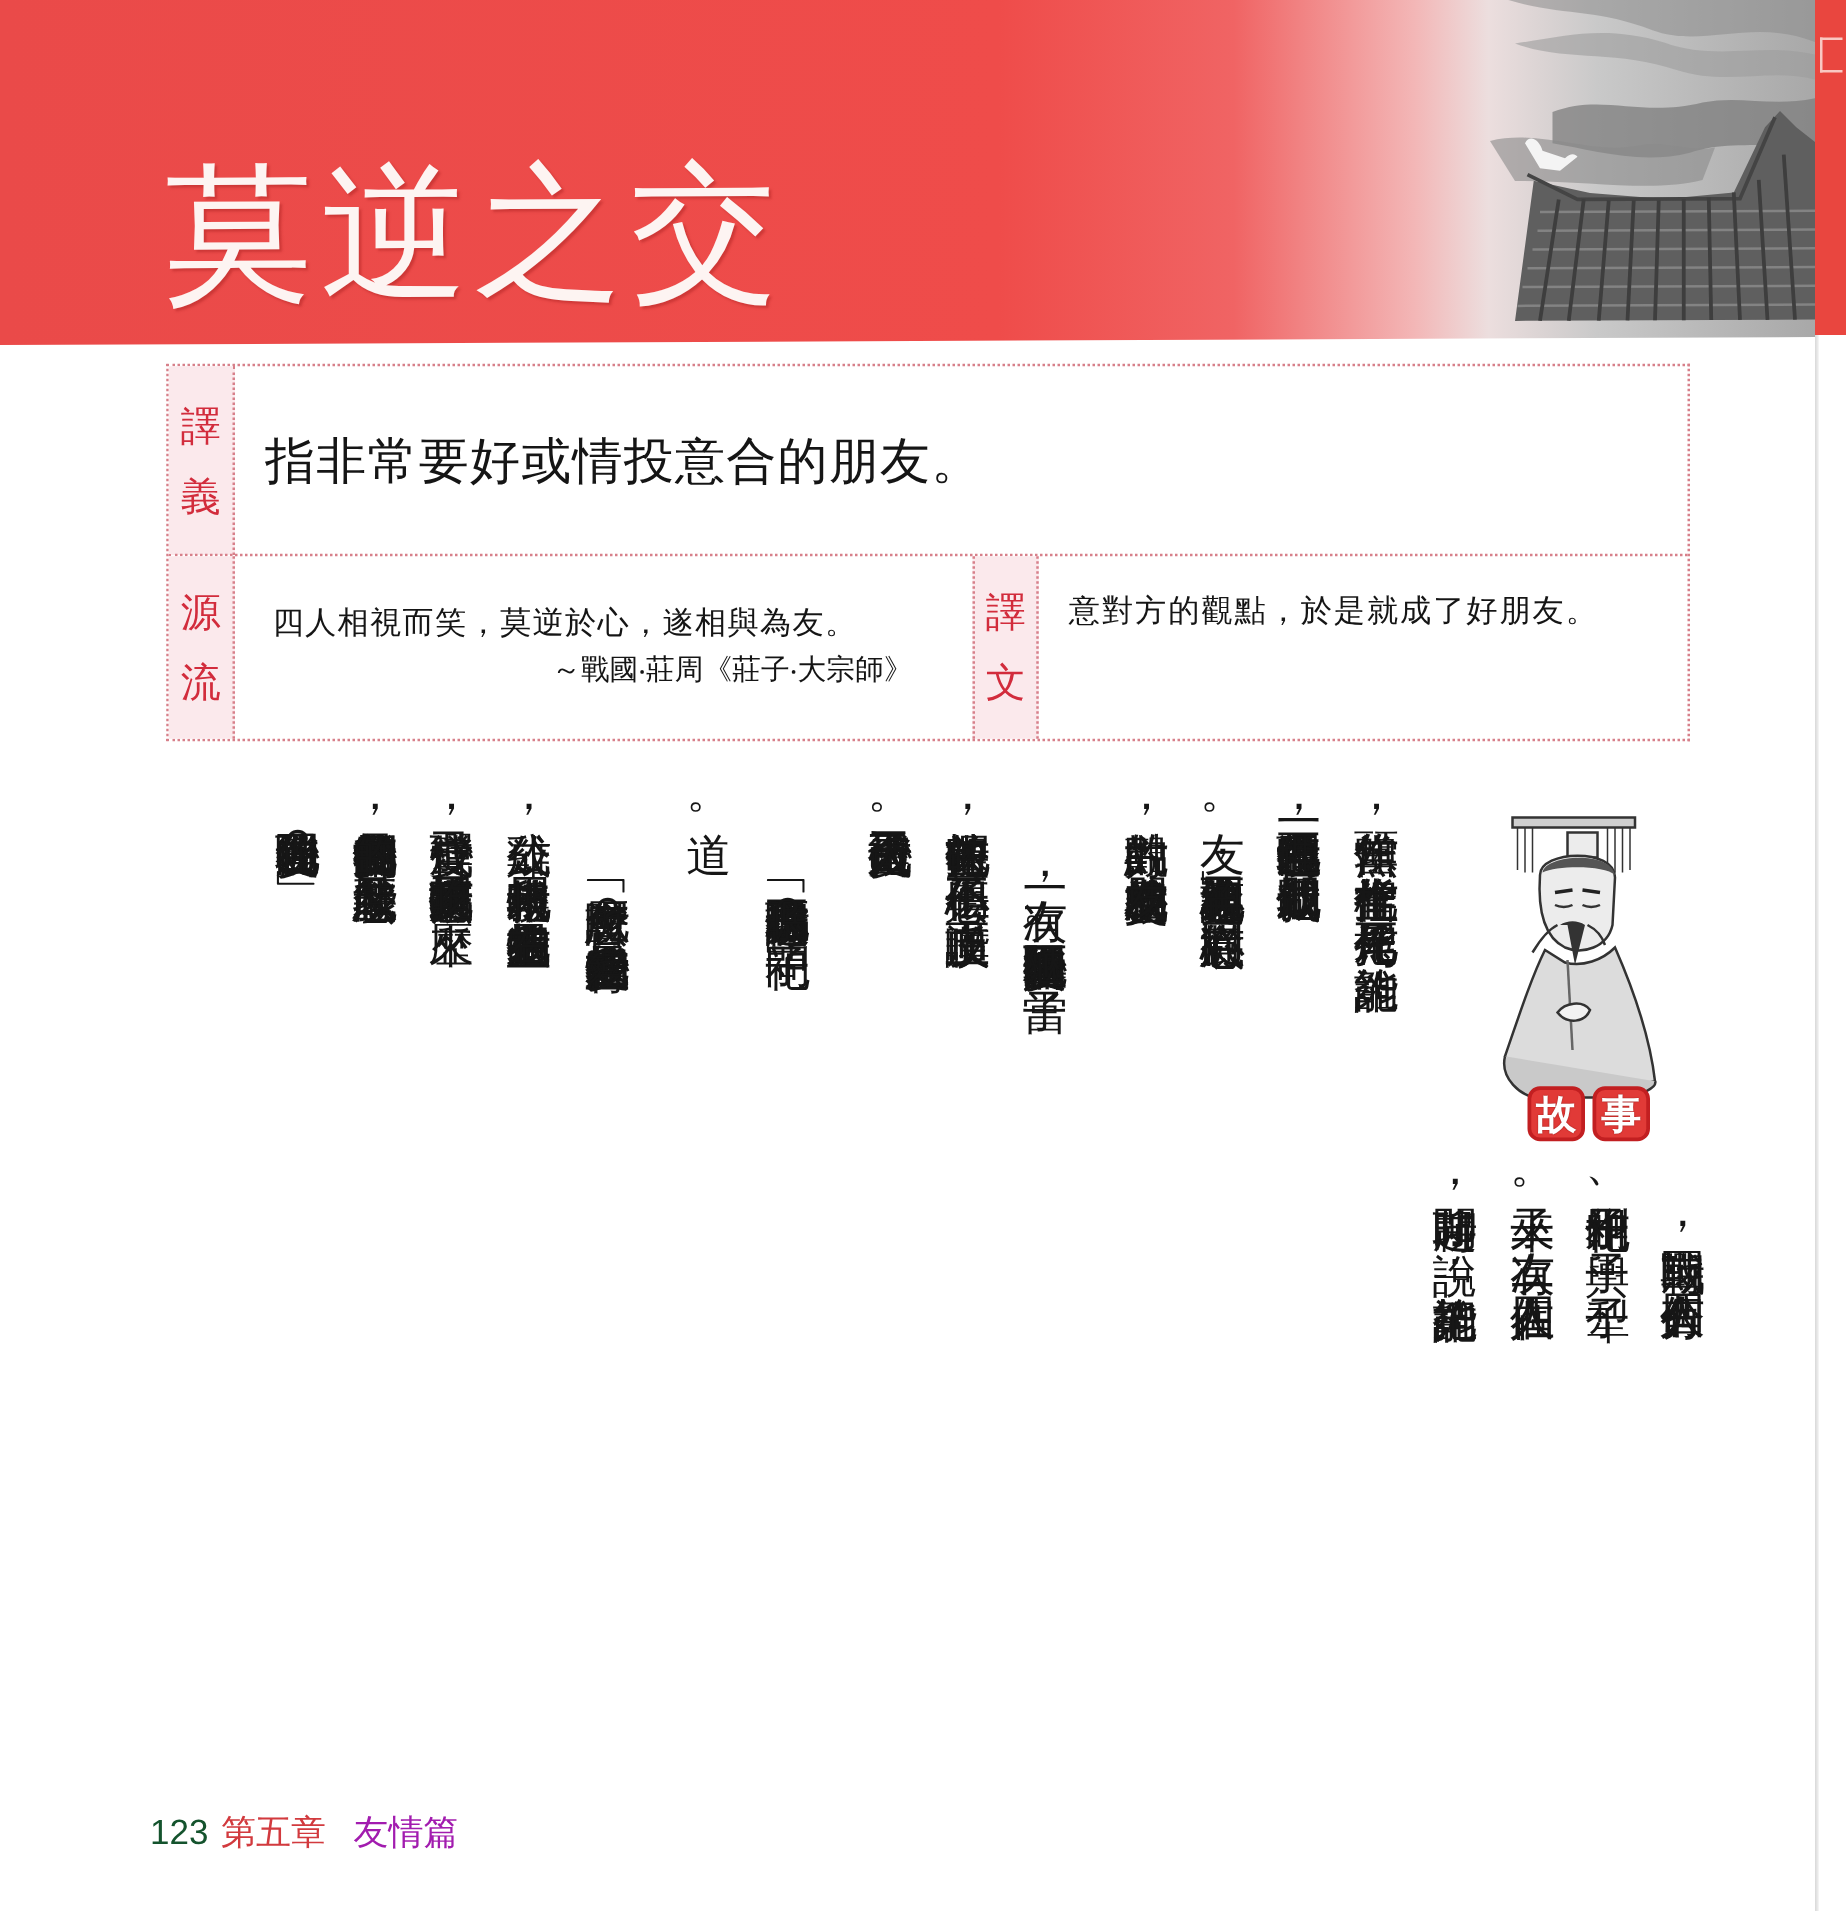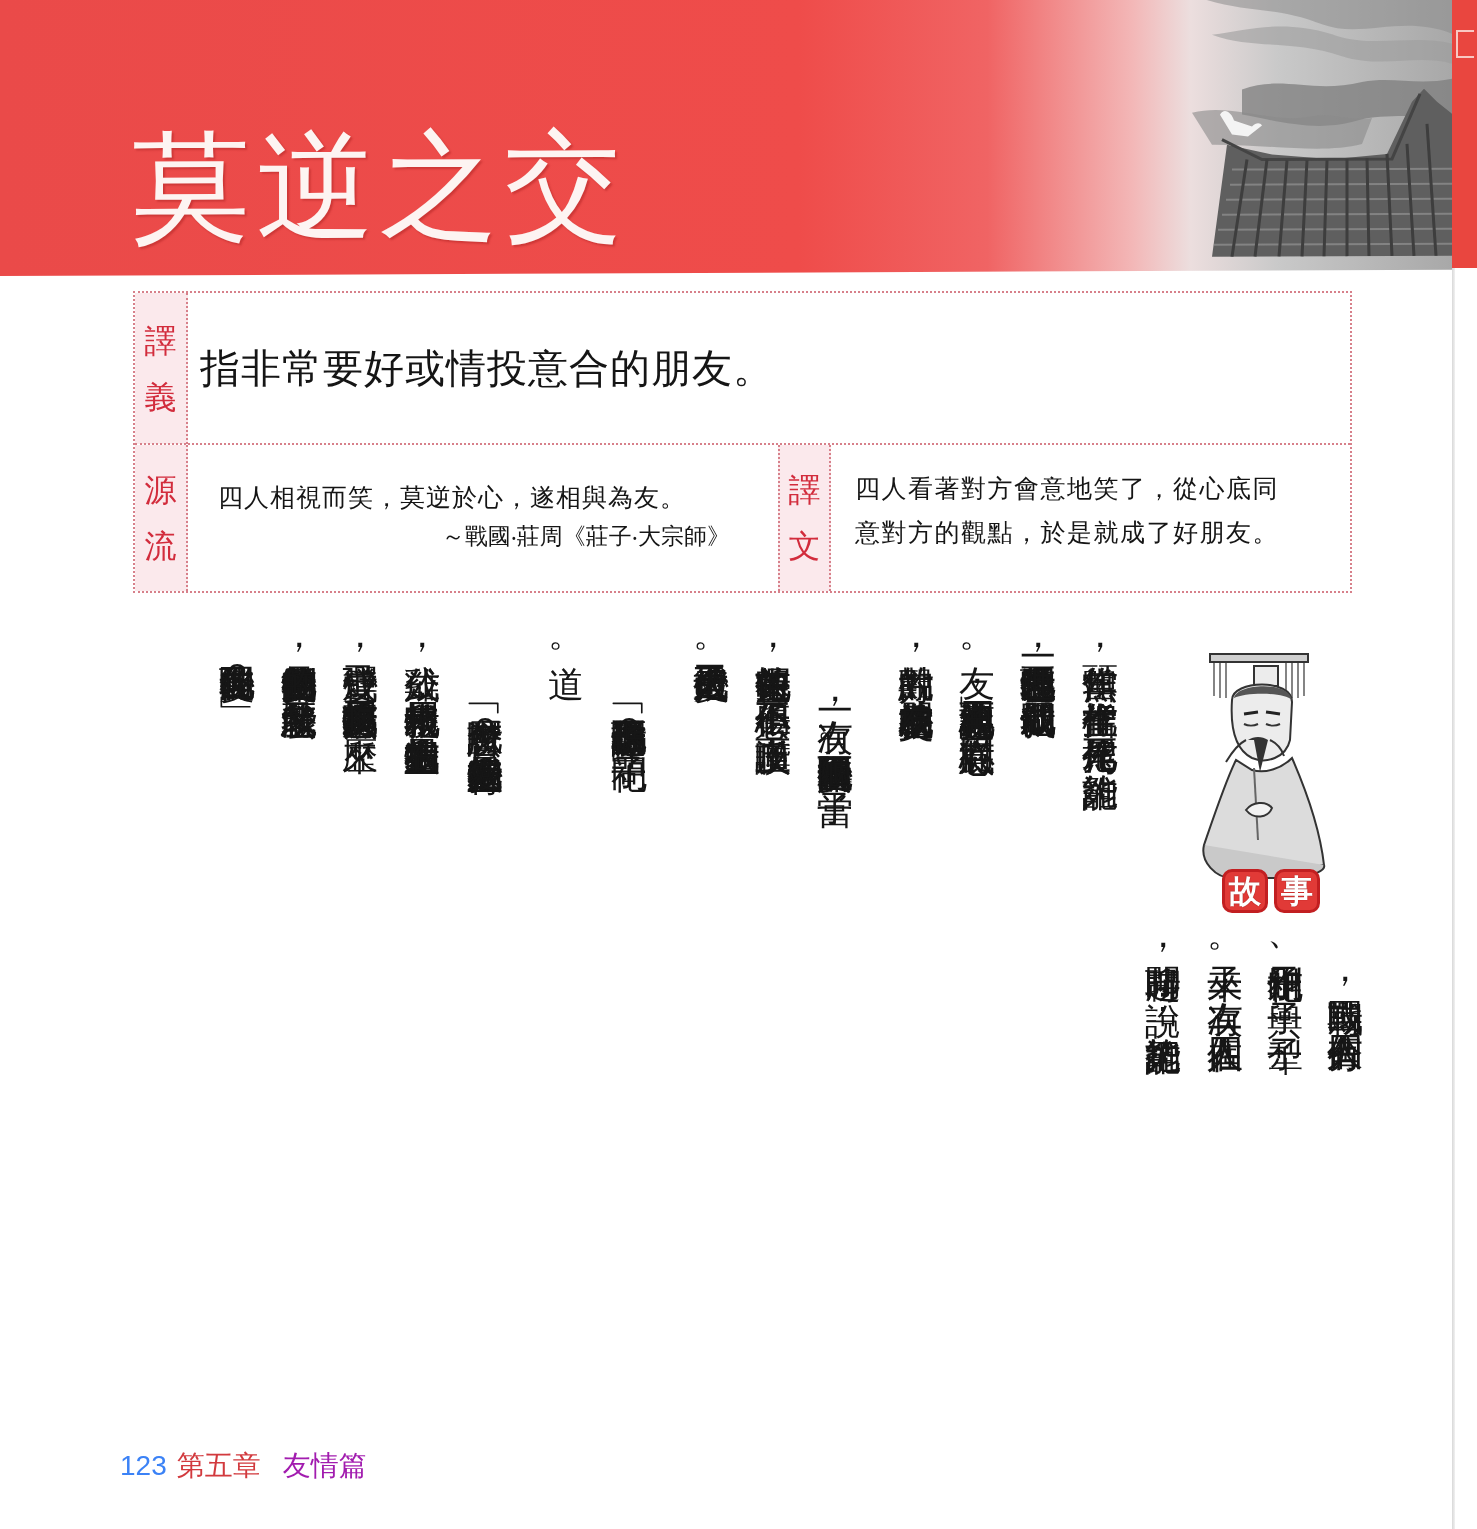--- a/index.html
+++ b/index.html
@@ -49,21 +49,21 @@
   .cell { position:absolute; box-sizing:border-box; }
   .label-cell {
     background:#fbe9ec;
     display:flex; flex-direction:column; align-items:center; justify-content:center;
     color:#d22c3c; font-size:32px; line-height:56px;
     font-family:"DejaVu Sans", sans-serif;
   }
   .label-cell span { display:block; }
   .row1-label { left:0; top:0; width:53px; height:151px; border-right:2px dotted #d7808a; }
   .row1-content { left:53px; top:0; width:1164px; height:151px;
-    display:flex; align-items:center; padding-left:12px;
+    display:flex; align-items:center; padding-left:24px;
     font-size:40px; letter-spacing:1px; color:#151515; }
   .row-sep { position:absolute; left:0; top:150px; width:1215px; height:0; border-top:2px dotted #d7808a; }
   .row2-label { left:0; top:152px; width:53px; height:146px; border-right:2px dotted #d7808a; }
   .row2-source { left:53px; top:152px; width:590px; height:146px;
     padding:34px 0 0 30px; font-family:"DejaVu Serif", serif; font-size:25px; color:#151515; }
   .source-line { white-space:nowrap; line-height:38px; letter-spacing:1px; }
   .source-cite { text-align:right; padding-right:48px; line-height:38px; white-space:nowrap; font-size:23px; }
   .row2-tlabel { left:643px; top:152px; width:53px; height:146px;
     border-left:2px dotted #d7808a; border-right:2px dotted #d7808a; }
   .row2-trans { left:696px; top:152px; width:519px; height:146px;
@@ -97,21 +97,21 @@
     box-sizing:border-box; line-height:1;
     text-shadow:0 0 1px #7a0000;
   }
 
   
   .footer {
     position:absolute; left:120px; top:1447px; height:36px;
     display:flex; align-items:baseline; gap:0;
     font-family:"Liberation Sans", sans-serif; font-size:28px; white-space:nowrap;
   }
-  .page-number { color:#3b82f6; margin-right:10px; }
+  .page-number { color:#14532d; margin-right:10px; }
   .chapter { color:#d23a3e; margin-right:22px;text-align:right; }
   .section { color:#a21caf; }
 </style>
 </head>
 <body>
 
 <div class="header-band">
   <svg class="painting" viewBox="0 0 300 276" preserveAspectRatio="none">
     <defs>
       <linearGradient id="fadeL" x1="0" x2="1" y1="0" y2="0">
@@ -178,21 +178,20 @@
   <div class="cell row2-source">
     <div class="source-line">四人相視而笑，莫逆於心，遂相與為友。</div>
     <div class="source-cite">～戰國‧莊周《莊子‧大宗師》</div>
   </div>
 
   <div class="cell label-cell row2-tlabel">
     <span>譯</span>
     <span>文</span>
   </div>
   <div class="cell row2-trans">
-    <div class="trans-line">四人看著對方會意地笑了，從心底同</div>
     <div class="trans-line">意對方的觀點，於是就成了好朋友。</div>
   </div>
 </div>
 
 <svg class="illustration" viewBox="0 0 135 265">
 
   <rect x="14" y="14" width="98" height="8" fill="#cfcfcf" stroke="#333" stroke-width="2"></rect>
   <g stroke="#333" stroke-width="1.2">
     <line x1="18" y1="22" x2="18" y2="56"></line>
       <line x1="24" y1="22" x2="24" y2="58"></line>

